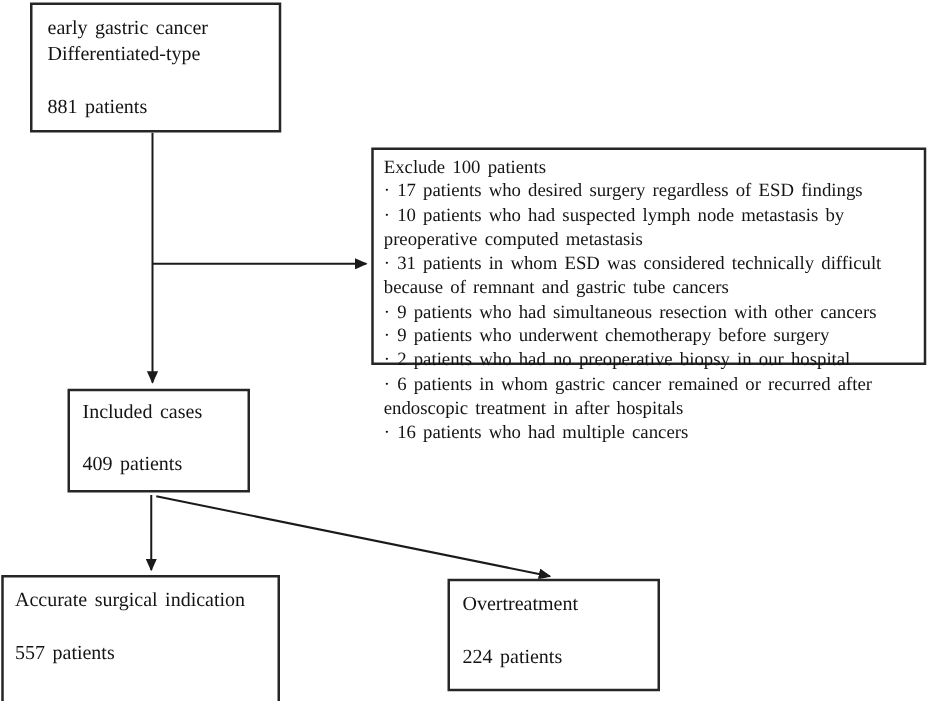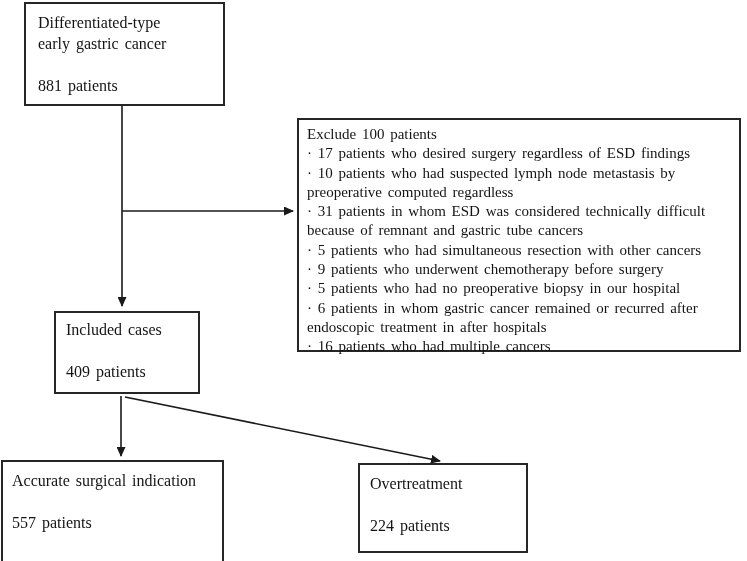--- a/index.html
+++ b/index.html
@@ -25,21 +25,21 @@
     box-sizing: border-box;
     white-space: nowrap;
   }
   .box .ln {
     font-size: 16px;
     line-height: 21px;
     word-spacing: 2px;
   }
   .box .spacer { height: 21px; }
   .box-source        { left: 24px;  top: 2px;   width: 201px; height: 104px; padding: 8px 12px; }
-  .box-excluded      { left: 297px; top: 118px; width: 444px; height: 234px; padding: 5px 8px; }
+  .box-excluded      { left: 297px; top: 118px; width: 444px; height: 174px; padding: 5px 8px; }
   .box-excluded .ln  { font-size: 15px; line-height: 19.3px; word-spacing: 2px; }
   .box-included      { left: 54px;  top: 311px; width: 146px; height: 83px;  padding: 6px 10px; }
   .box-accurate      { left: 1px;   top: 460px; width: 223px; height: 123px;  padding: 8px 9px; }
   .box-overtreatment { left: 358px; top: 463px; width: 170px; height: 90px;  padding: 8px 10px; }
 </style>
 </head>
 <body>
 
 <div class="canvas">
 
@@ -49,36 +49,36 @@
         <path d="M0,0 L10,4.5 L0,9 Z" fill="#1a1a1a"></path>
       </marker>
     </defs>
     <line x1="122" y1="106" x2="122" y2="306" stroke="#1a1a1a" stroke-width="1.6" marker-end="url(#ah)"></line>
     <line x1="122" y1="211" x2="293" y2="211" stroke="#1a1a1a" stroke-width="1.6" marker-end="url(#ah)"></line>
     <line x1="121" y1="396" x2="121" y2="456" stroke="#1a1a1a" stroke-width="1.6" marker-end="url(#ah)"></line>
     <line x1="125" y1="397" x2="440" y2="461" stroke="#1a1a1a" stroke-width="1.6" marker-end="url(#ah)"></line>
   </svg>
 
   <div class="box box-source">
+    <div class="ln">early gastric cancer</div>
     <div class="ln">Differentiated-type</div>
-    <div class="ln">early gastric cancer</div>
     <div class="spacer"></div>
     <div class="ln">881 patients</div>
   </div>
 
   <div class="box box-excluded">
     <div class="ln">Exclude 100 patients</div>
     <div class="ln">· 17 patients who desired surgery regardless of ESD findings</div>
     <div class="ln">· 10 patients who had suspected lymph node metastasis by</div>
-    <div class="ln">preoperative computed regardless</div>
+    <div class="ln">preoperative computed metastasis</div>
     <div class="ln">· 31 patients in whom ESD was considered technically difficult</div>
     <div class="ln">because of remnant and gastric tube cancers</div>
-    <div class="ln">· 5 patients who had simultaneous resection with other cancers</div>
+    <div class="ln">· 9 patients who had simultaneous resection with other cancers</div>
     <div class="ln">· 9 patients who underwent chemotherapy before surgery</div>
-    <div class="ln">· 5 patients who had no preoperative biopsy in our hospital</div>
+    <div class="ln">· 2 patients who had no preoperative biopsy in our hospital</div>
     <div class="ln">· 6 patients in whom gastric cancer remained or recurred after</div>
     <div class="ln">endoscopic treatment in after hospitals</div>
     <div class="ln">· 16 patients who had multiple cancers</div>
   </div>
 
   <div class="box box-included">
     <div class="ln">Included cases</div>
     <div class="spacer"></div>
     <div class="ln">409 patients</div>
   </div>

